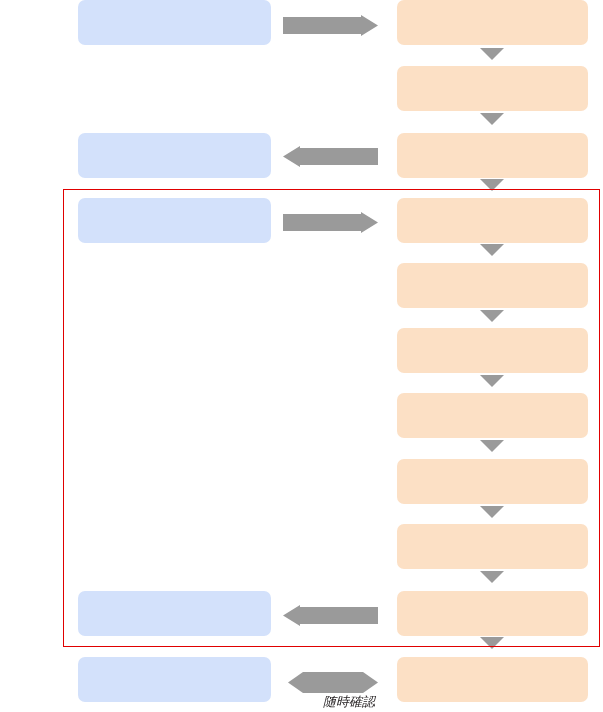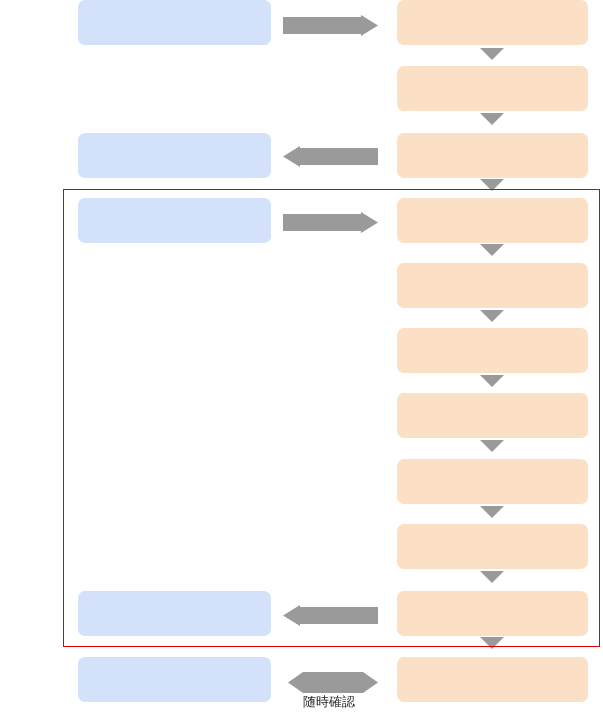--- a/index.html
+++ b/index.html
@@ -143,17 +143,17 @@
       <polygon points="95,2 17,2 17,0 0,10.5 17,21 17,19 95,19" fill="#9a9a9a"></polygon>
     </svg>
   </div>
 
   <div class="arrow" style="left:288px; top:672px; width:90px;">
     <svg viewBox="0 0 90 19" preserveAspectRatio="none">
       <polygon points="0,9.5 15,0 75,0 90,9.5 75,19 15,19" fill="#9a9a9a"></polygon>
     </svg>
   </div>
 
-  <div class="arrow-label" style="left:284px; top:695px; width:90px;">随時確認</div>
+  <div class="arrow-label" style="left:304px; top:695px; width:90px;font-style:italic;">随時確認</div>
 
   <div class="highlight-rect" style="left:63px; top:189px; width:537px; height:458px;"></div>
 
 </div>
 
 </body></html>

